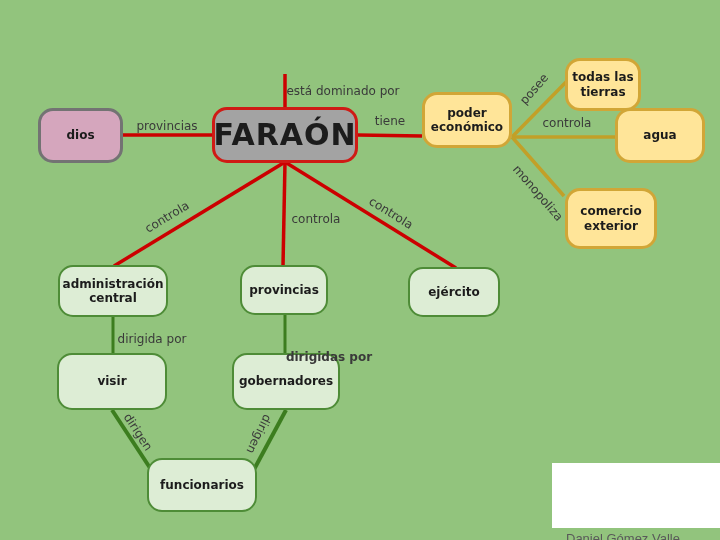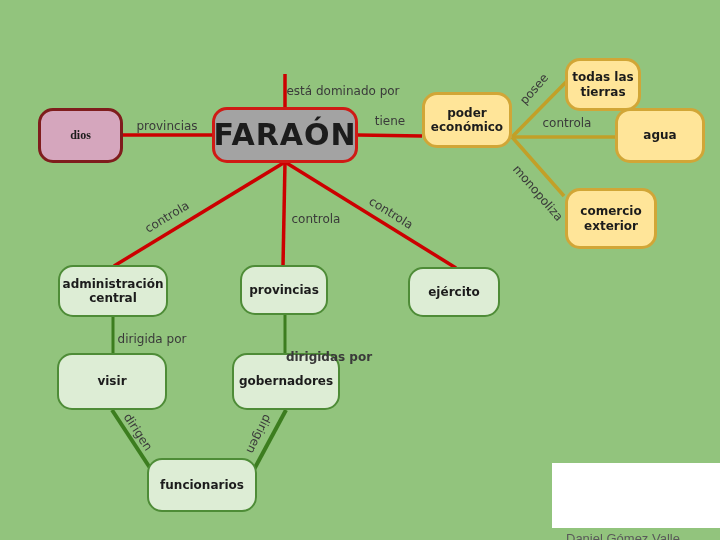--- a/index.html
+++ b/index.html
@@ -18,21 +18,21 @@
     border-radius:15px;
     font-weight:bold;
     color:#1c1c1c;
     line-height:1.2;
     padding:2px 4px;
     box-sizing:border-box;
     font-size:12px;
   }
   .node.faraon{background:#a3a3a3;border:3px solid #cf1b15;font-size:30px;letter-spacing:1px;}
   .node.estado{background:#ea9999;border:3px solid #b03a2e;font-size:17px;}
-  .node.purple{background:#d5a6bd;border:3px solid #7f1d1d;font-family:Liberation Serif, serif;}
+  .node.purple{background:#d5a6bd;border:3px solid #737373;}
   .node.yellow{background:#ffe599;border:3px solid #d1a637;}
   .node.green{background:#ddedd5;border:2.5px solid #4e8c37;}
   .edge-label{
     position:absolute;
     font-size:12px;
     color:#3a3a3a;
     white-space:nowrap;
     transform:translate(-50%,-50%) rotate(var(--r,0deg));
   }
   #author-box{

